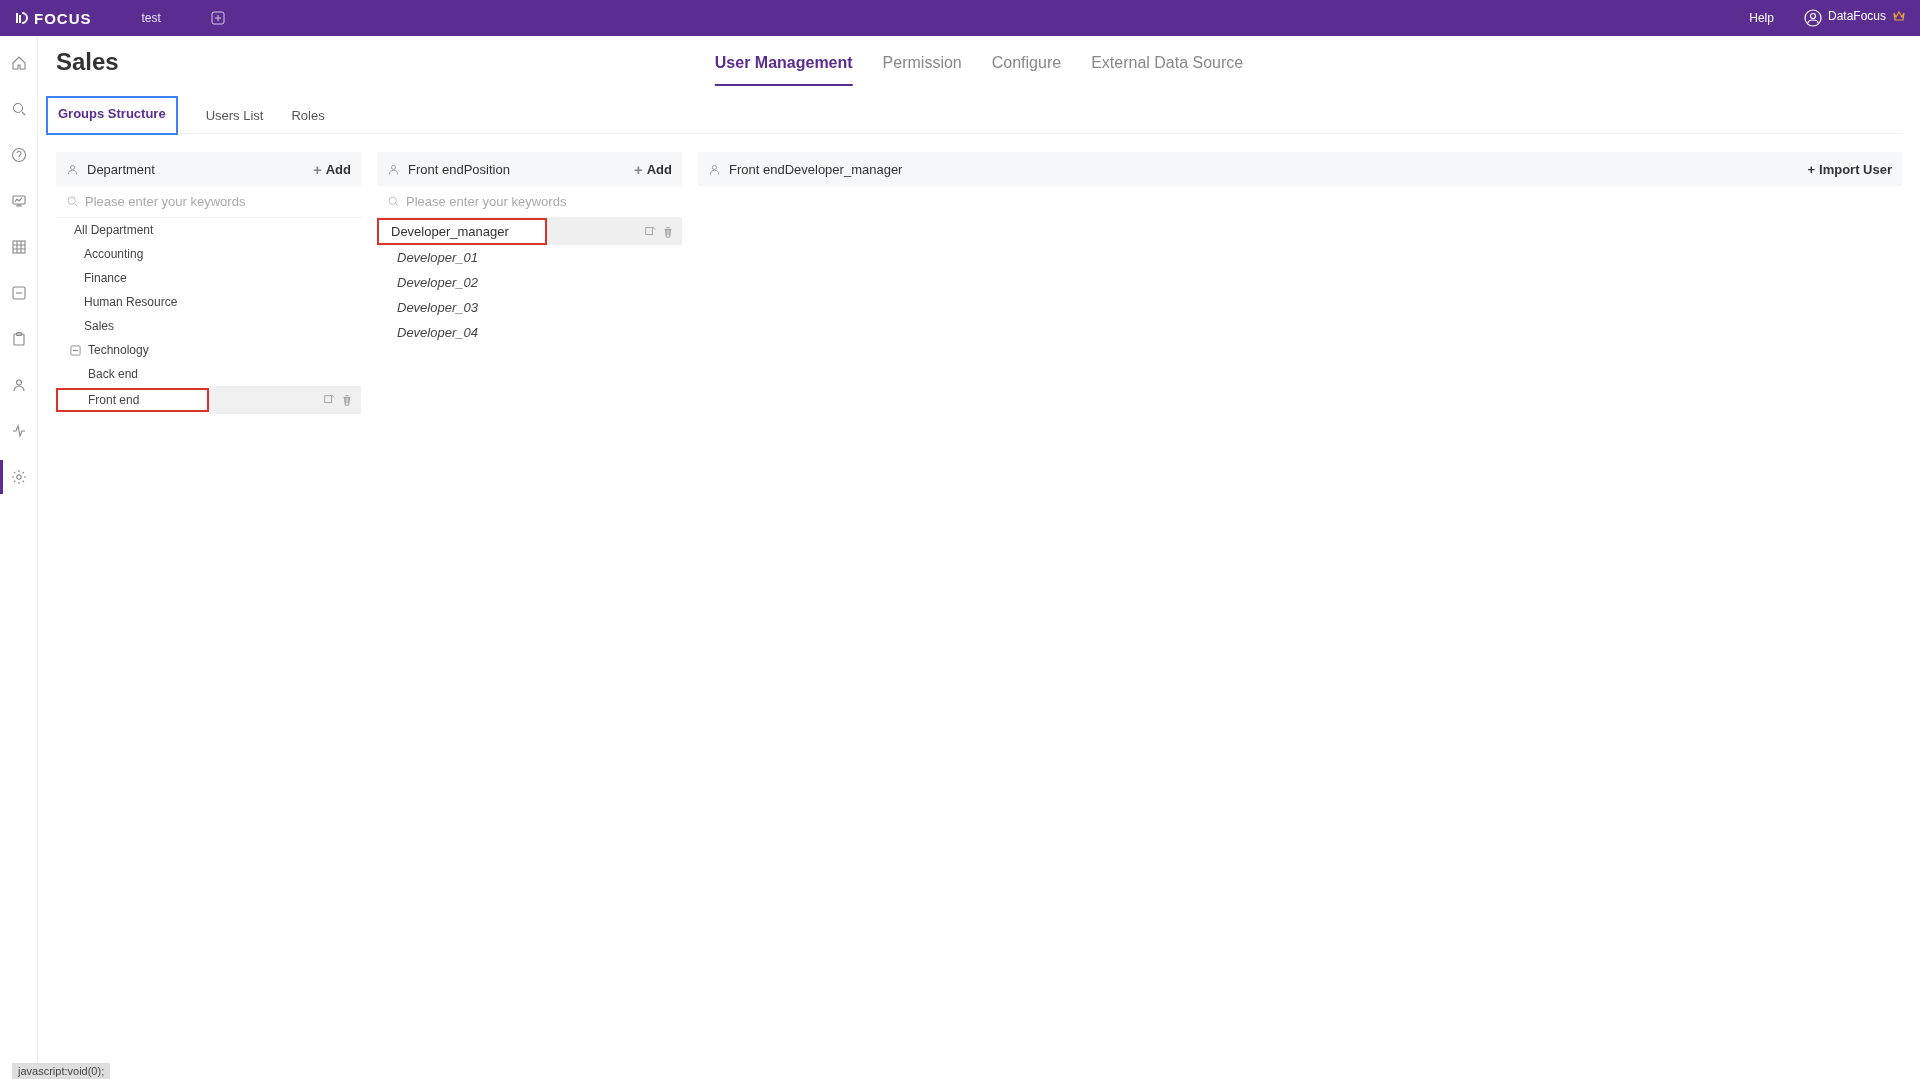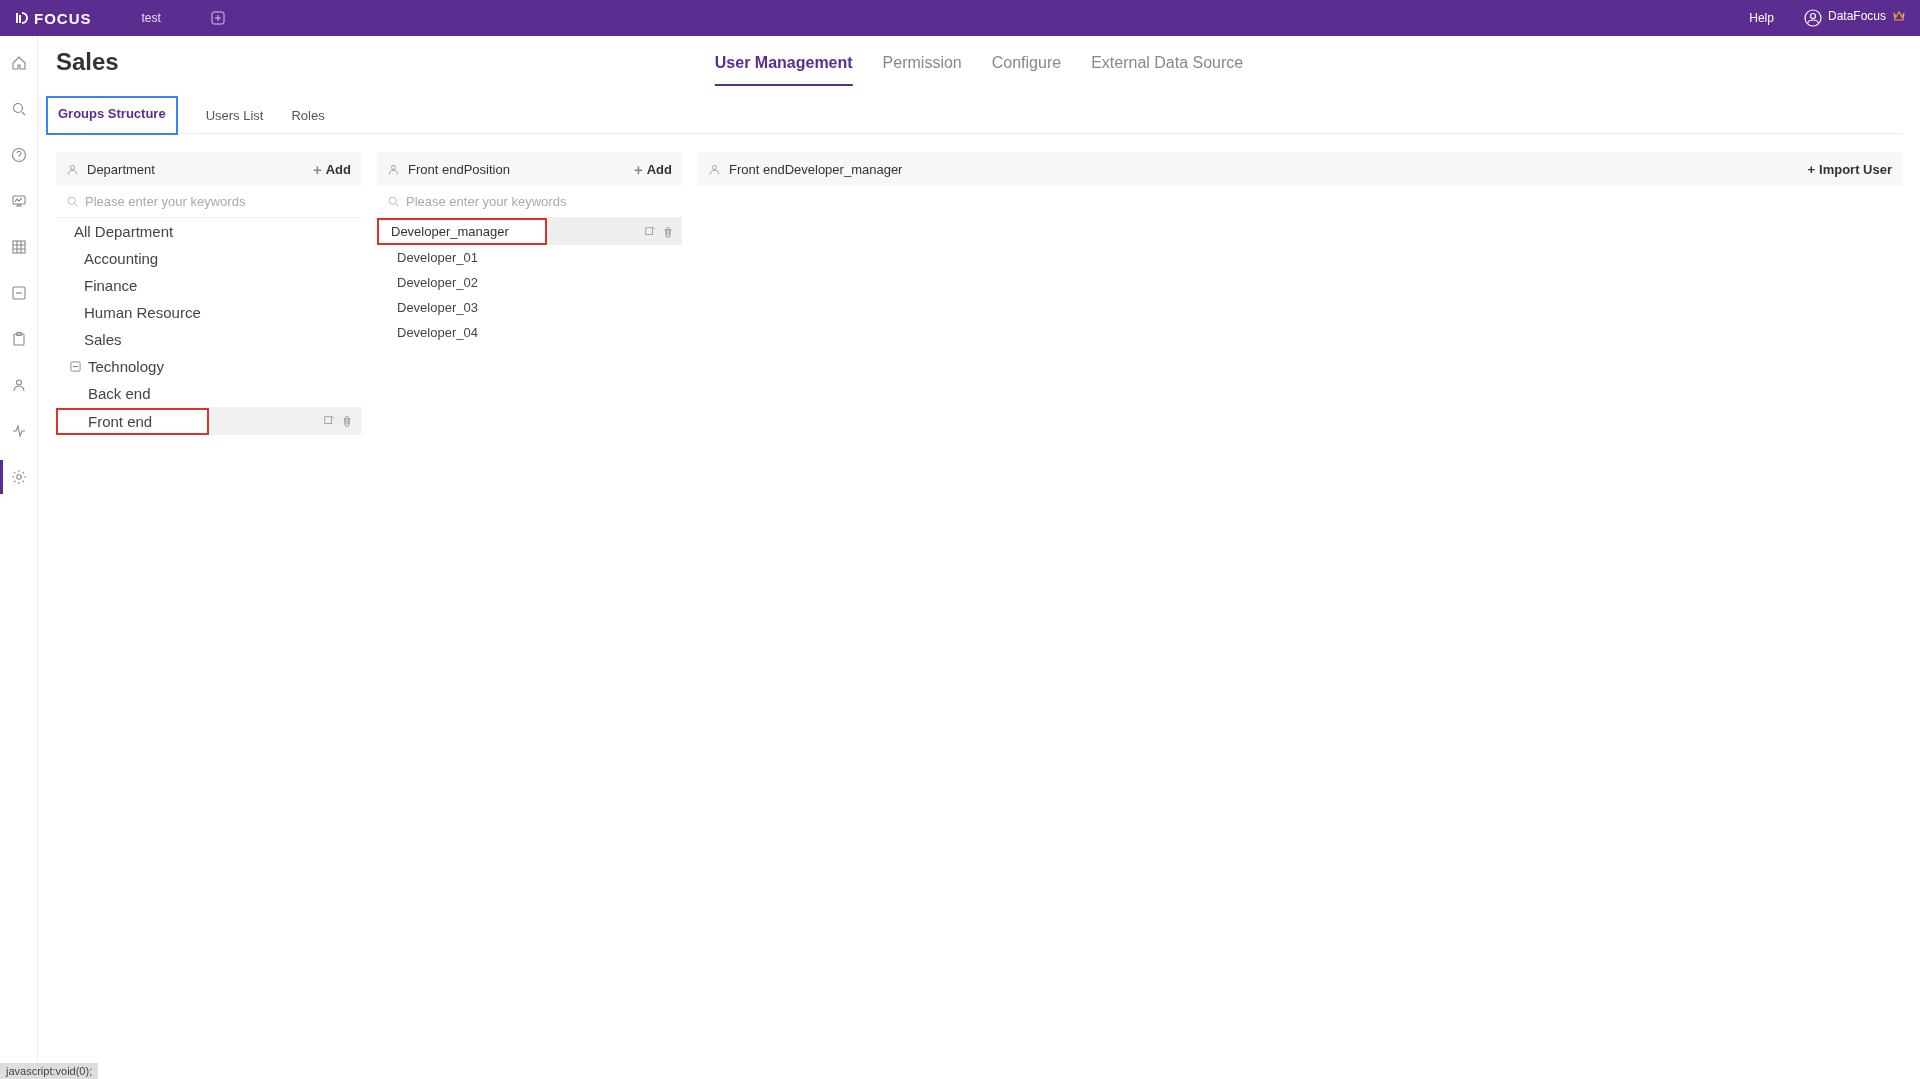--- a/index.html
+++ b/index.html
@@ -45,38 +45,38 @@
 .col-header .hdr-icon { color:#999; margin-right: 8px; display:inline-flex;}
 .col-header .hdr-title { flex:1; font-weight: 500; }
 .col-header .add-btn { display:flex; align-items:center; gap:4px; cursor:pointer; font-weight:600; }
 .col-header .add-btn .plus { color:#888; font-size: 15px; }
 
 .search-row { display:flex; align-items:center; padding: 8px 10px; color:#aaa; border-bottom: 1px solid #f0f0f0; }
 .search-row input { border:none; outline:none; font-size:13px; width:100%; color:#333; }
 .search-row input::placeholder { color:#aaa; }
 .search-icon { margin-right:6px; display:inline-flex; color:#bbb; }
 
-.tree { font-size: 15px; color:#444; }
+.tree { font-size: 12px; color:#444; }
 .tree-item { padding: 5px 0 5px 18px; cursor:pointer; display:flex; align-items:center; gap:6px;}
 .tree-item.level-0 { padding-left: 18px; }
 .tree-item.level-1 { padding-left: 28px; }
 .tree-item.level-2 { padding-left: 32px; }
 .tree-item .coll-icon { color:#888; display:inline-flex; width:12px;}
 .tree-item .label { flex:1; }
 
 .position-list .pos-item { padding: 5px 10px 5px 20px; font-size:13px; color:#444; cursor:pointer; display:flex; align-items:center;}
-.position-list .pos-item .label { flex:1; }
+.position-list .pos-item .label { flex:1;font-style:italic; }
 
 .user-chips { display:flex; gap:10px; padding: 4px 0 0 10px; align-items:center;}
 .chip { background:#f0f0f0; padding: 5px 10px; font-size:12.5px; color:#444; display:flex; align-items:center; gap:6px;}
 .chip-close-standalone { width:22px; height:24px; border:2px solid #d9332a; display:flex; align-items:center; justify-content:center; color:#d98c88; font-size:11px; cursor:pointer;}
 
 .import-btn { display:flex; align-items:center; gap:4px; font-weight:600; cursor:pointer; }
 
-.statusbar { position:fixed; bottom:0; left:0; background:#dedede; padding: 2px 6px; font-size:11px; color:#444;}
+.statusbar { position:fixed; bottom:0; left:12px; background:#dedede; padding: 2px 6px; font-size:11px; color:#444;}
 
 svg { display:block; }
 
 
 .front-end-wrap { display:flex; align-items:center; }
 .front-end-wrap .hl { border:2px solid #d9332a; padding: 3px 8px 3px 30px; width: 153px; }
 .front-end-wrap .rest { flex:1; background:#f0f0f0; height:28px; display:flex; align-items:center; justify-content:flex-end; padding-right:8px; gap:6px; color:#999;}
 
 .pos-selected-wrap { display:flex; }
 .pos-selected-wrap .hl { border:2px solid #d9332a; padding: 4px 8px 4px 12px; width:170px;}

